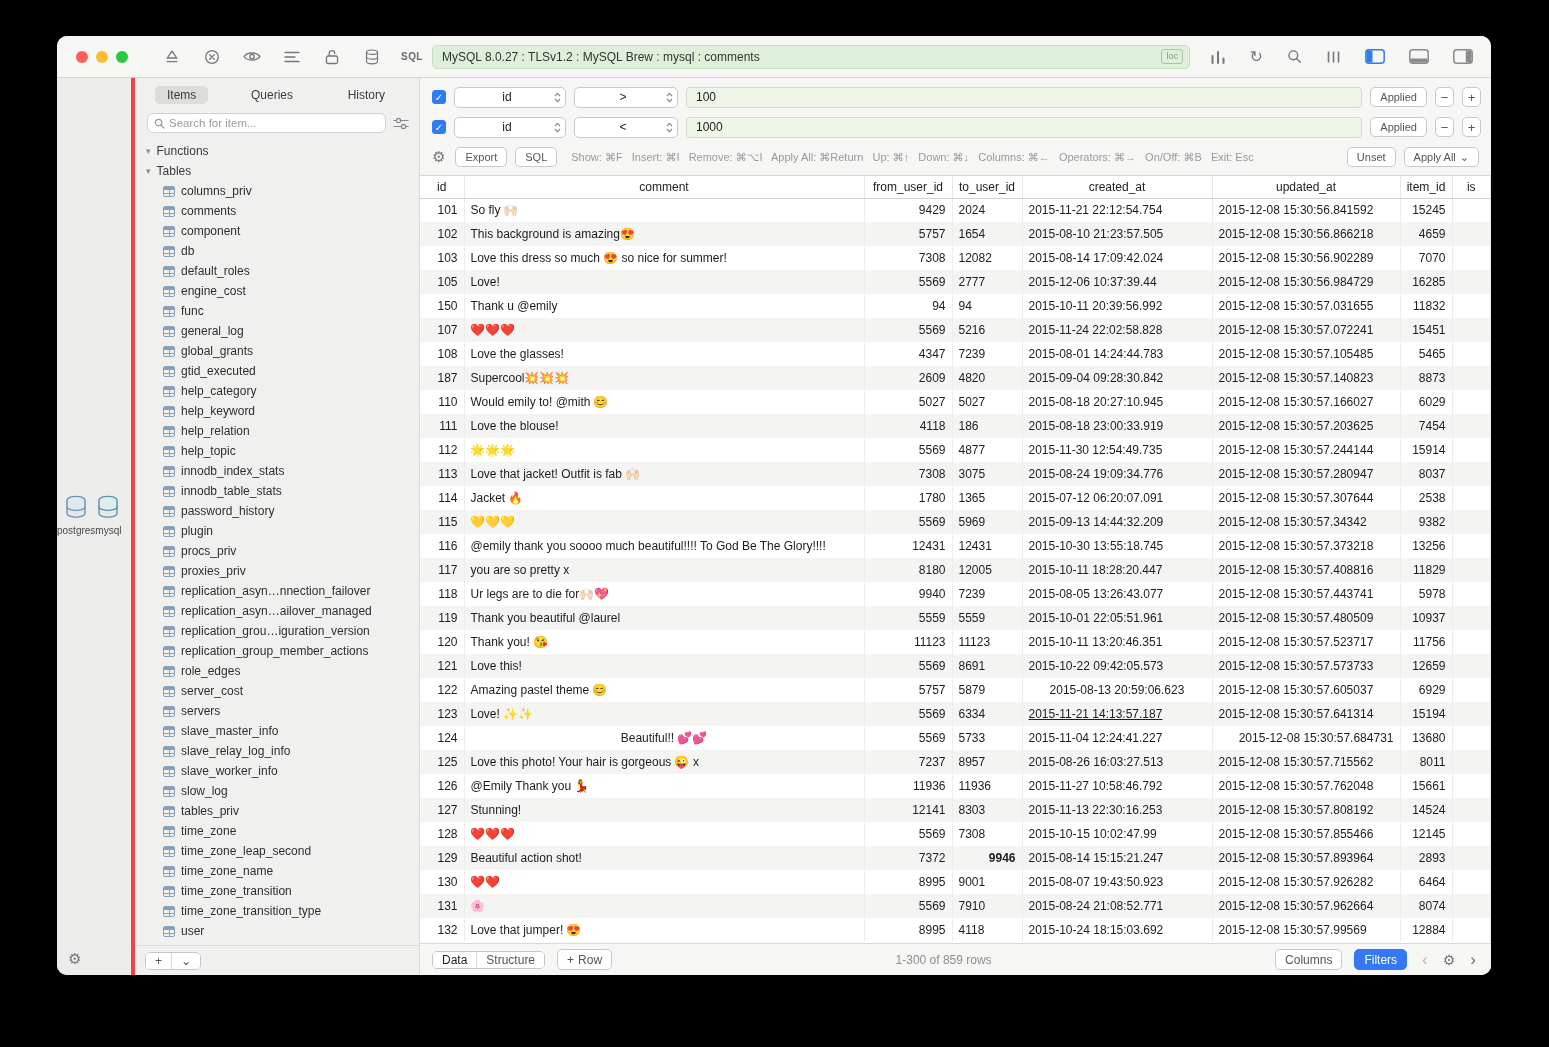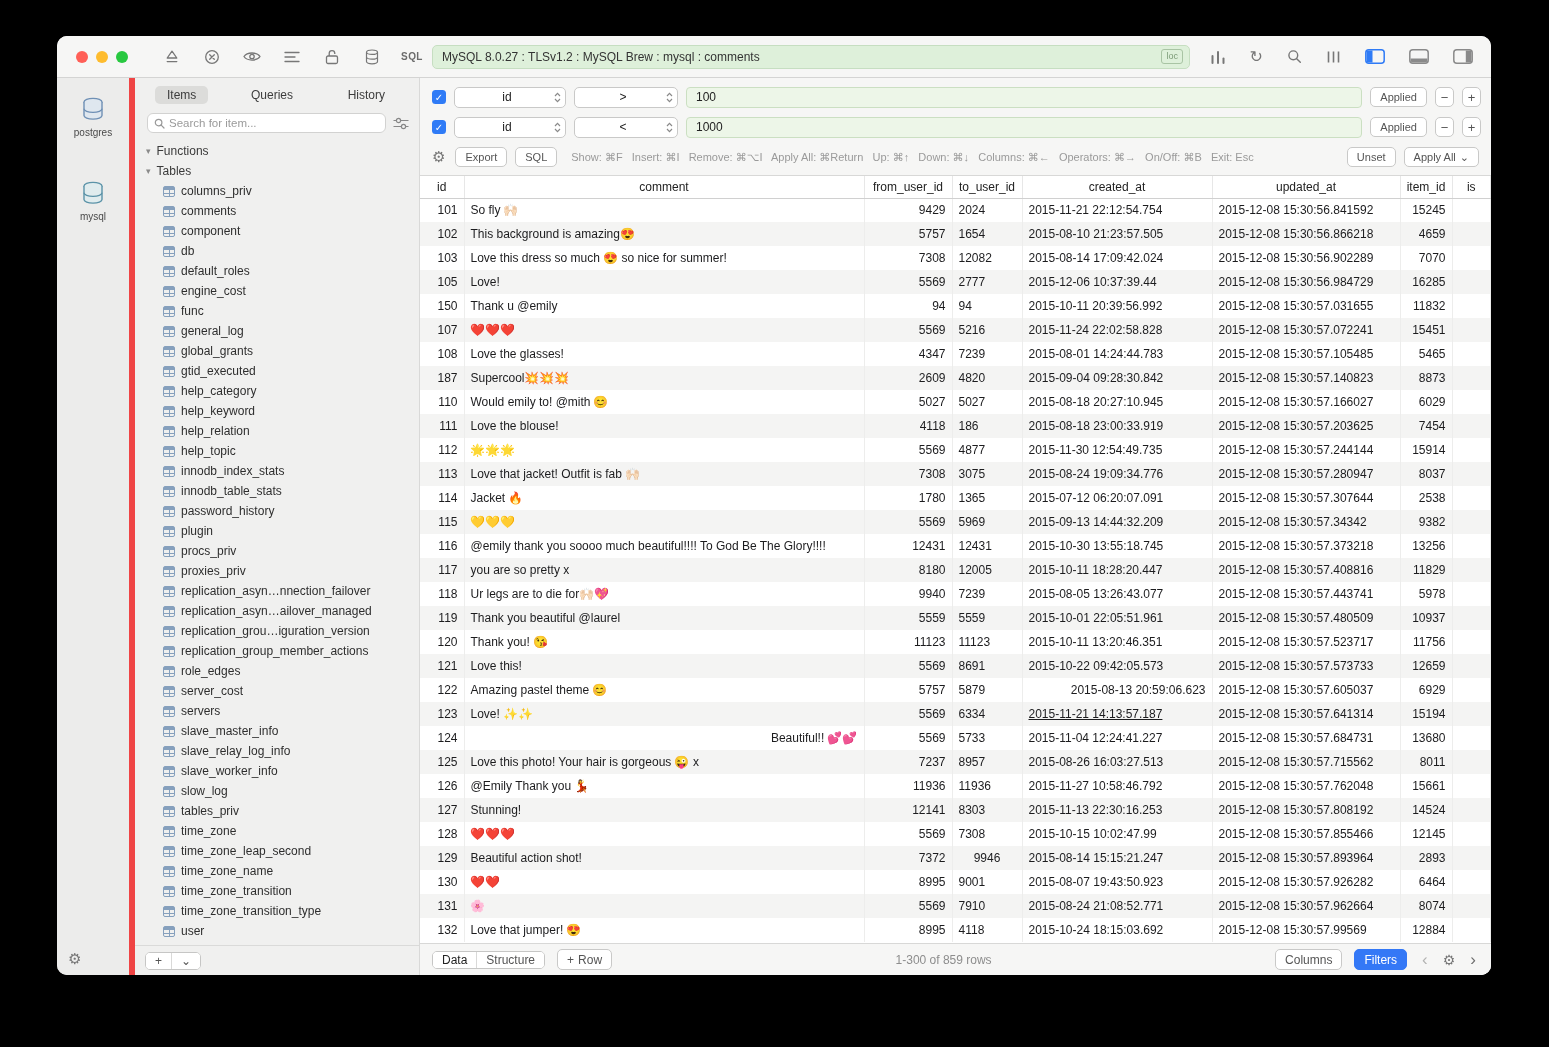--- a/index.html
+++ b/index.html
@@ -15,21 +15,21 @@
   .sql-label{font-size:10px;font-weight:bold;color:#6b6b6b;letter-spacing:.4px}
   .title-box{width:758px;height:24px;background:#def0da;border:1px solid #c6dec1;border-radius:5px;display:flex;align-items:center;padding:0 6px 0 9px;font-size:12px;color:#333}
   .title-text{flex:1;white-space:nowrap;overflow:hidden}
   .loc-badge{font-size:9px;color:#7d9c78;border:1px solid #a9c4a4;border-radius:3px;padding:0 4px;line-height:13px}
   .titlebar-right{margin-left:auto;display:flex;align-items:center;gap:24px;padding-right:18px;color:#777}
   .glyph-btn{font-size:16px;color:#777;line-height:1}
   svg{display:block}
   
   .body{flex:1;display:flex;min-height:0}
   
-  .conn-sidebar{flex:0 0 78px;background:#ececeb;border-right:6px solid #ef4444;display:flex;flex-direction:column;align-items:center;padding-top:18px;position:relative}
+  .conn-sidebar{flex:0 0 78px;background:#ececeb;border-right:4px solid #ef4444;display:flex;align-items:center;padding-top:18px;position:relative}
   .conn-item{display:flex;flex-direction:column;align-items:center;gap:5px;margin-bottom:42px}
   .conn-label{font-size:10px;color:#4a4a4a}
   .conn-gear{position:absolute;bottom:7px;left:11px;font-size:15px;color:#777}
   
   .tables-sidebar{flex:0 0 285px;background:#f0f0ef;border-right:1px solid #d9d9d8;display:flex;flex-direction:column;min-height:0}
   .side-tabs{display:flex;align-items:center;justify-content:space-between;padding:8px 22px 3px 20px}
   .side-tab{font-size:12px;color:#3c3c3c;padding:2px 12px;border-radius:5px;white-space:nowrap}
   .side-tab.active{background:#dcdcda}
   .search-row{display:flex;align-items:center;gap:7px;padding:6px 10px 5px 12px}
   .search-box{flex:1;height:20px;background:#fff;border:1px solid #d2d2d1;border-radius:6px;display:flex;align-items:center;padding:0 6px;gap:4px}
@@ -684,42 +684,42 @@
                 <td style="text-align: left;">2015-10-22 09:42:05.573</td>
                 <td style="text-align: left;">2015-12-08 15:30:57.573733</td>
                 <td style="text-align: right;">12659</td>
                 <td style="text-align: left;"></td>
               </tr>
               <tr>
                 <td style="text-align: right;">122</td>
                 <td style="text-align: left;">Amazing pastel theme 😊</td>
                 <td style="text-align: right;">5757</td>
                 <td style="text-align: left;">5879</td>
-                <td style="text-align: right;">2015-08-13 20:59:06.623</td>
+                <td style="text-align: center;">2015-08-13 20:59:06.623</td>
                 <td style="text-align: left;">2015-12-08 15:30:57.605037</td>
                 <td style="text-align: right;">6929</td>
                 <td style="text-align: left;"></td>
               </tr>
               <tr class="alt">
                 <td style="text-align: right;">123</td>
                 <td style="text-align: left;">Love! ✨✨</td>
                 <td style="text-align: right;">5569</td>
                 <td style="text-align: left;">6334</td>
                 <td style="text-align: left; text-decoration: underline;">2015-11-21 14:13:57.187</td>
                 <td style="text-align: left;">2015-12-08 15:30:57.641314</td>
                 <td style="text-align: right;">15194</td>
                 <td style="text-align: left;"></td>
               </tr>
               <tr>
                 <td style="text-align: right;">124</td>
-                <td style="text-align: right;">Beautiful!! 💕💕</td>
+                <td style="text-align: center;">Beautiful!! 💕💕</td>
                 <td style="text-align: right;">5569</td>
                 <td style="text-align: left;">5733</td>
                 <td style="text-align: left;">2015-11-04 12:24:41.227</td>
-                <td style="text-align: left; margin-top: 7px;">2015-12-08 15:30:57.684731</td>
+                <td style="text-align: right; margin-top: 7px;">2015-12-08 15:30:57.684731</td>
                 <td style="text-align: right;">13680</td>
                 <td style="text-align: left;"></td>
               </tr>
               <tr class="alt">
                 <td style="text-align: right;">125</td>
                 <td style="text-align: left;">Love this photo! Your hair is gorgeous 😜 x</td>
                 <td style="text-align: right;">7237</td>
                 <td style="text-align: left;">8957</td>
                 <td style="text-align: left;">2015-08-26 16:03:27.513</td>
                 <td style="text-align: left;">2015-12-08 15:30:57.715562</td>
@@ -753,21 +753,21 @@
                 <td style="text-align: left;">7308</td>
                 <td style="text-align: left;">2015-10-15 10:02:47.99</td>
                 <td style="text-align: left;">2015-12-08 15:30:57.855466</td>
                 <td style="text-align: right;">12145</td>
                 <td style="text-align: left;"></td>
               </tr>
               <tr class="alt">
                 <td style="text-align: right;">129</td>
                 <td style="text-align: left;">Beautiful action shot!</td>
                 <td style="text-align: right;">7372</td>
-                <td style="text-align: center;">9946</td>
+                <td style="text-align: right; font-weight: bold;">9946</td>
                 <td style="text-align: left;">2015-08-14 15:15:21.247</td>
                 <td style="text-align: left;">2015-12-08 15:30:57.893964</td>
                 <td style="text-align: right;">2893</td>
                 <td style="text-align: left;"></td>
               </tr>
               <tr>
                 <td style="text-align: right;">130</td>
                 <td style="text-align: left;">❤️❤️</td>
                 <td style="text-align: right;">8995</td>
                 <td style="text-align: left;">9001</td>

